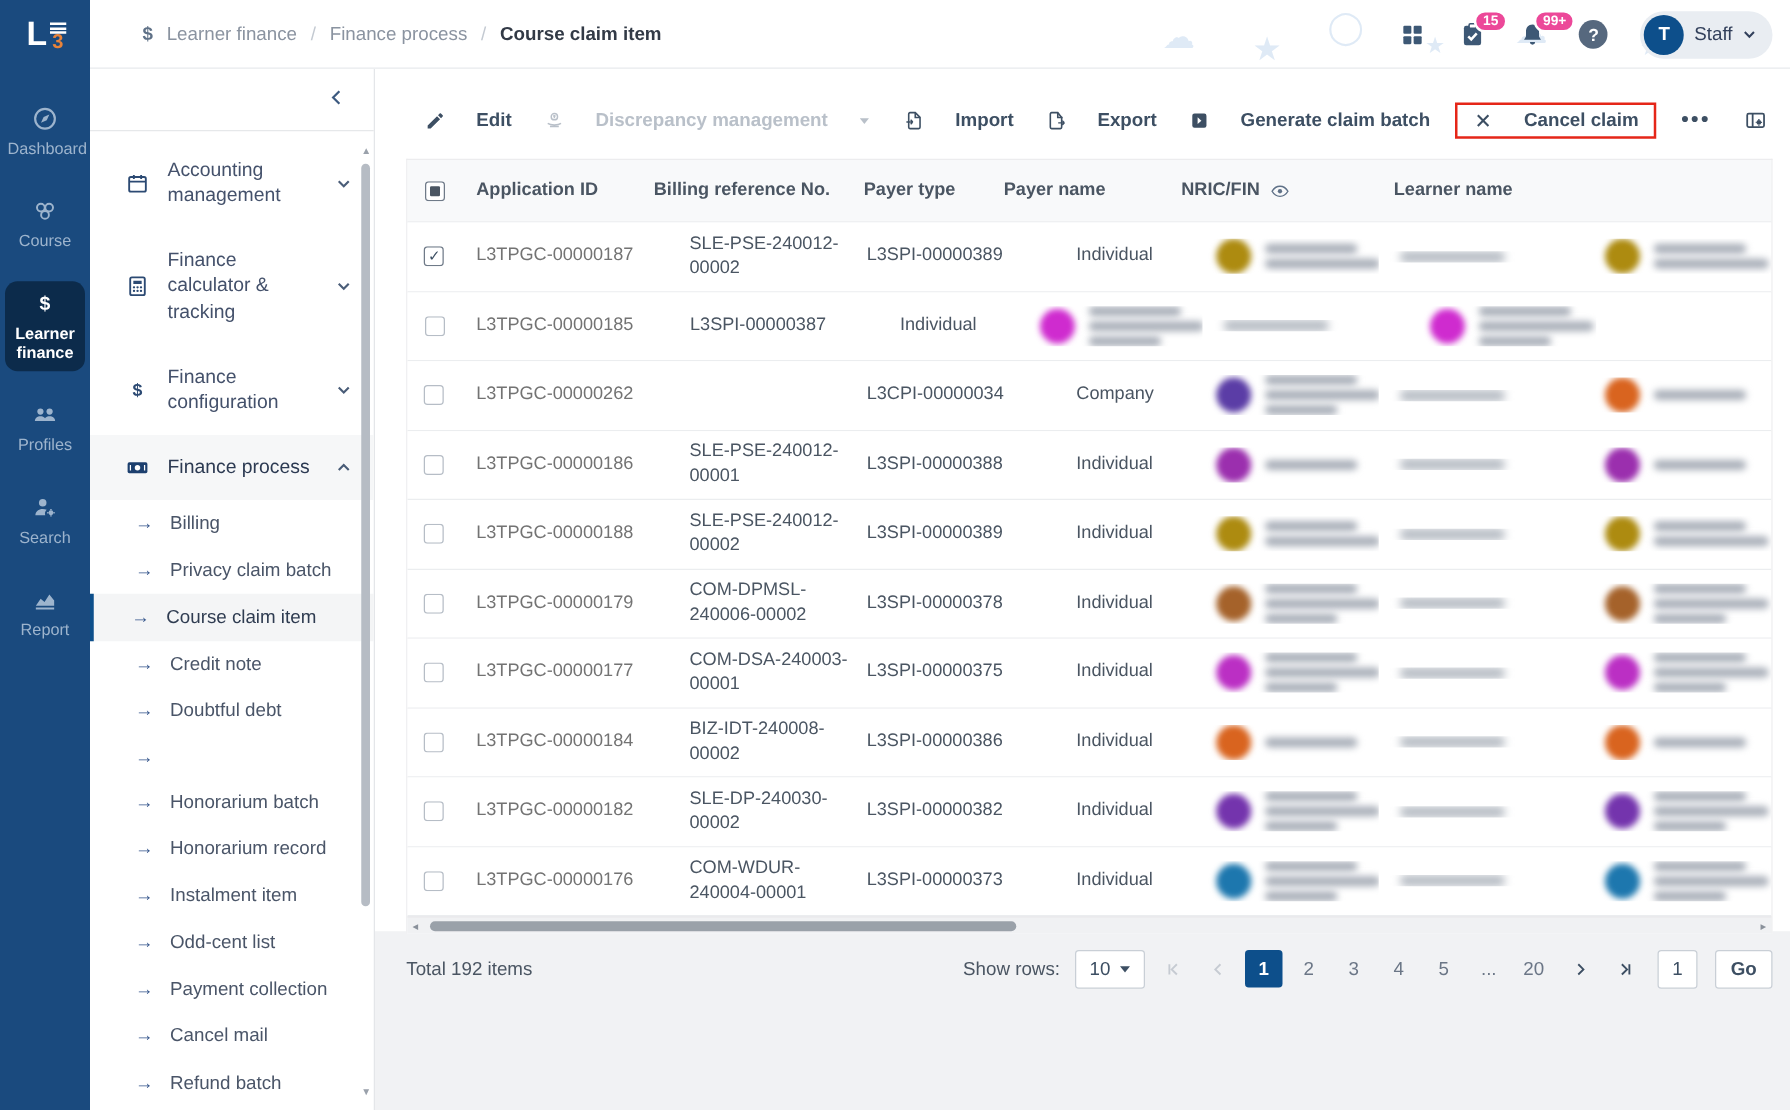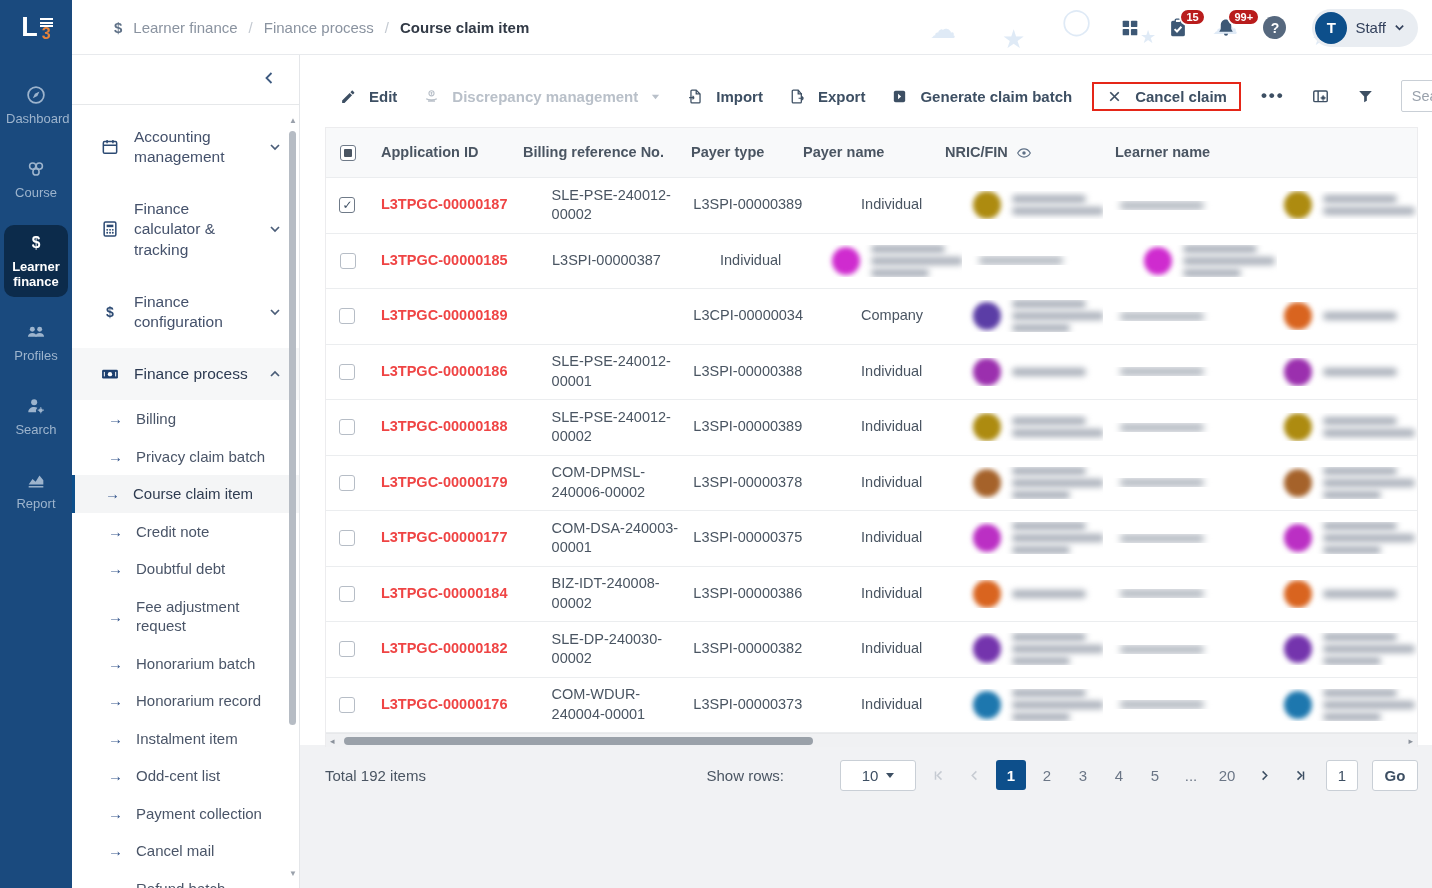--- a/index.html
+++ b/index.html
@@ -25,21 +25,21 @@
   .crumbs { position:absolute; left:42px; top:0; height:55px; display:flex; align-items:center; gap:11px; font-size:15px; }
   .crumb-cash { color:#5f7187; font-weight:bold; font-size:15px; }
   .crumb { color:#8a93a0; cursor:pointer; }
   .crumb-sep { color:#c3c9d1; }
   .crumb-current { color:#323a46; font-weight:bold; }
   .doodles { position:absolute; right:0; top:0; width:520px; height:55px; overflow:hidden; pointer-events:none; }
   .doodles span { position:absolute; color:#dfeaf6; font-size:26px; }
   .top-actions { position:absolute; right:14px; top:0; height:55px; display:flex; align-items:center; gap:26px; }
   .ticon { position:relative; color:#3d5875; cursor:pointer; }
   .ticon svg { width:22px; height:22px; }
-  .badge { position:absolute; top:-9px; left:12px; background:#b91c1c; color:#fff; font-size:11px; font-weight:bold; border-radius:9px; padding:1px 5px; border:2px solid #fff; white-space:nowrap; }
+  .badge { position:absolute; top:-9px; left:12px; background:#ec4899; color:#fff; font-size:11px; font-weight:bold; border-radius:9px; padding:1px 5px; border:2px solid #fff; white-space:nowrap; }
   .help-circle { width:23px; height:23px; border-radius:50%; background:#56687e; color:#fff; font-weight:bold; font-size:14px; display:flex; align-items:center; justify-content:center; }
   .user-pill { display:flex; align-items:center; gap:8px; background:#e9edf2; border-radius:20px; height:38px; padding:3px 13px 3px 3px; cursor:pointer; }
   .avatar-t { width:32px; height:32px; border-radius:50%; background:#0d4f8b; color:#fff; font-size:15px; font-weight:bold; display:flex; align-items:center; justify-content:center; }
   .user-role { color:#33415c; font-size:15px; }
   .user-caret svg { width:11px; height:11px; color:#33415c; }
 
   
   .submenu { position:absolute; left:72px; top:55px; width:228px; bottom:0; background:#fff; border-right:1px solid #e4e6e9; z-index:10; }
   .submenu-head { height:50px; border-bottom:1px solid #e6e8ea; position:relative; }
   .collapse-btn { position:absolute; right:22px; top:15px; color:#3d5a80; cursor:pointer; }
@@ -59,40 +59,40 @@
   .v-thumb { position:absolute; top:14px; width:7px; height:78%; background:#b6bcc4; border-radius:4px; }
   .v-arrow { position:absolute; left:0; width:8px; color:#9aa1ab; font-size:8px; line-height:8px; text-align:center; }
   .v-arrow.up { top:0; } .v-arrow.down { bottom:0; }
 
   
   .main { position:absolute; left:300px; top:55px; right:0; bottom:0; background:#fff; }
   .bottom-bg { position:absolute; left:0; right:0; top:690px; bottom:0; background:#f1f2f4; }
 
   
   .toolbar { position:absolute; top:23px; left:40px; right:14px; height:36px; display:flex; align-items:center; gap:26px; }
-  .tbtn { display:flex; align-items:center; gap:12px; font-size:15px; font-weight:bold; color:#3d4f63; cursor:pointer; white-space:nowrap; }
+  .tbtn { display:flex; align-items:center; gap:24px; font-size:15px; font-weight:bold; color:#3d4f63; cursor:pointer; white-space:nowrap; }
   .tbtn svg { width:17px; height:17px; flex:none; }
   .tbtn.disabled { color:#b9c0c9; cursor:default; }
   .tbtn .caret svg { width:11px; height:11px; }
   .annotate { border:2px solid #e52618; padding:4px 12px; display:flex; align-items:center; margin:0 -6px; }
   .more-dots { font-size:17px; font-weight:bold; letter-spacing:2px; color:#3d4f63; cursor:pointer; }
   .tool-ico { color:#3d4f63; cursor:pointer; } .tool-ico svg { width:19px; height:19px; }
   .search-box { margin-left:auto; width:228px; height:32px; border:1px solid #c9cfd6; border-radius:2px; background:#fff; display:flex; align-items:center; padding:0 10px; gap:8px; }
   .search-box input { border:none; outline:none; flex:1; font-size:14.5px; color:#4a5562; font-family:inherit; background:transparent; }
   .search-box input::placeholder { color:#99a1ac; }
 
   
   .table-card { position:absolute; top:72px; left:25px; right:14px; background:#fff; border:1px solid #ececee; border-bottom:none; }
   .tr { display:flex; align-items:center; height:55.5px; border-bottom:1px solid #ebedef; background:#fff; }
   .tr.thead { height:50px; background:#f8f9fa; font-weight:bold; color:#3a465a; font-size:15px; }
   .td { padding-left:12px; font-size:14.5px; color:#4a5562; line-height:1.35; display:flex; align-items:center; gap:6px; overflow:hidden; }
   .c0 { width:43px; justify-content:center; padding-left:0; }
   .c1 { width:171px; } .c2 { width:142px; } .c3 { width:168px; } .c4 { width:112px; }
   .c5 { width:142px; } .c6 { width:170px; } .c7 { width:145px; }
-  .td a { color:#ef4444; font-weight:bold; text-decoration:none; cursor:pointer; }
+  .td a { color:#737373; font-weight:normal; text-decoration:none; cursor:pointer; }
   .wrap { display:block; align-self:center; }
   .cb { width:16px; height:16px; border:1.5px solid #b6bdc6; border-radius:3px; background:#fff; display:flex; align-items:center; justify-content:center; cursor:pointer; flex:none; }
   .cb.ind { border-color:#6f7a88; } .cb.ind::after { content:""; width:8px; height:8px; background:#4a5562; border-radius:1px; }
   .cb.checked { border-color:#6f7a88; color:#3d4f63; font-size:12px; font-weight:bold; }
   .sort-ico { display:inline-flex; flex-direction:column; gap:2px; margin-left:4px; }
   .sort-ico i { width:0; height:0; border-left:4px solid transparent; border-right:4px solid transparent; }
   .sort-ico .up { border-bottom:5px solid #b9c0c9; } .sort-ico .dn { border-top:5px solid #b9c0c9; }
   .eye-ico { color:#5f7187; margin-left:2px; } .eye-ico svg { width:16px; height:16px; }
   .avatar { width:28px; height:28px; border-radius:50%; flex:none; filter:blur(2.5px); }
   .blur-lines { display:flex; flex-direction:column; gap:4px; margin-left:5px; }
@@ -103,21 +103,21 @@
   .hscroll { position:relative; height:14px; background:#f0f1f3; border-top:1px solid #e7e8ea; }
   .h-thumb { position:absolute; left:18px; top:3px; width:43%; height:8px; border-radius:4px; background:#9aa1a9; }
   .h-arrow { position:absolute; top:2px; font-size:9px; color:#8a919b; }
   .h-arrow.l { left:4px; } .h-arrow.r { right:4px; }
 
   
   .pager { position:absolute; top:703px; left:25px; right:14px; height:34px; display:flex; align-items:center; }
   .total { font-size:15px; color:#4a5562; }
   .pager-right { margin-left:auto; display:flex; align-items:center; gap:8px; }
   .show-rows-label { font-size:15px; color:#4a5562; margin-right:4px; }
-  .rows-select { width:76px; height:31px; border:1px solid #c9cfd6; border-radius:3px; background:#fff; display:flex; align-items:center; justify-content:center; gap:8px; font-size:15px; color:#3d4f63; cursor:pointer;margin-left:44px; }
+  .rows-select { width:56px; height:31px; border:1px solid #c9cfd6; border-radius:3px; background:#fff; display:flex; align-items:center; justify-content:center; gap:8px; font-size:15px; color:#3d4f63; cursor:pointer; }
   .rows-select .sel-caret { width:0; height:0; border-left:4.5px solid transparent; border-right:4.5px solid transparent; border-top:5.5px solid #3d4f63; }
   .pnav { width:28px; height:30px; display:flex; align-items:center; justify-content:center; cursor:pointer; color:#3d4f63; }
   .pnav.disabled { color:#c6cbd2; cursor:default; }
   .pnav svg { width:15px; height:15px; }
   .page { min-width:30px; height:30px; display:flex; align-items:center; justify-content:center; font-size:15px; color:#6b7686; border-radius:3px; cursor:pointer; padding:0 4px; }
   .page.active { background:#0d4f8b; color:#fff; font-weight:bold; }
   .page.ellipsis { cursor:default; }
   .goto-input { width:32px; height:31px; border:1px solid #c9cfd6; border-radius:3px; text-align:center; font-size:15px; color:#3d4f63; font-family:inherit; outline:none; margin-left:4px; }
   .go-btn { width:46px; height:31px; border:1px solid #c9cfd6; border-radius:3px; background:#fff; font-size:15px; font-weight:bold; color:#3d4f63; font-family:inherit; cursor:pointer; margin-left:6px; }
 
@@ -340,21 +340,20 @@
         <div class="sub ">
            <span class="sub-arrow">→</span>
            <span class="sub-label">Credit note</span>
          </div>
         <div class="sub ">
            <span class="sub-arrow">→</span>
            <span class="sub-label">Doubtful debt</span>
          </div>
         <div class="sub ">
            <span class="sub-arrow">→</span>
-           <span class="sub-label">Fee adjustment request</span>
          </div>
         <div class="sub ">
            <span class="sub-arrow">→</span>
            <span class="sub-label">Honorarium batch</span>
          </div>
         <div class="sub ">
            <span class="sub-arrow">→</span>
            <span class="sub-label">Honorarium record</span>
          </div>
         <div class="sub ">
@@ -547,21 +546,21 @@
               <i style="width:92px"></i>
               <i style="width:58px"></i>
             </span>
        </div>
      </div>
         <div class="tr">
        <div class="td c0">
             <span class="cb "></span>
           </div>
        <div class="td c1">
-            <a>L3TPGC-00000189</a>
+            <a>L3TPGC-00000262</a>
           </div>
        <div class="td c2">
             <span class="wrap"></span>
           </div>
        <div class="td c3">L3CPI-00000034</div>
        <div class="td c4">Company</div>
        <div class="td c5">
          <span class="avatar" style="background:#5b3da6"></span>
             <span class="blur-lines">
               <i style="width:74px"></i>

